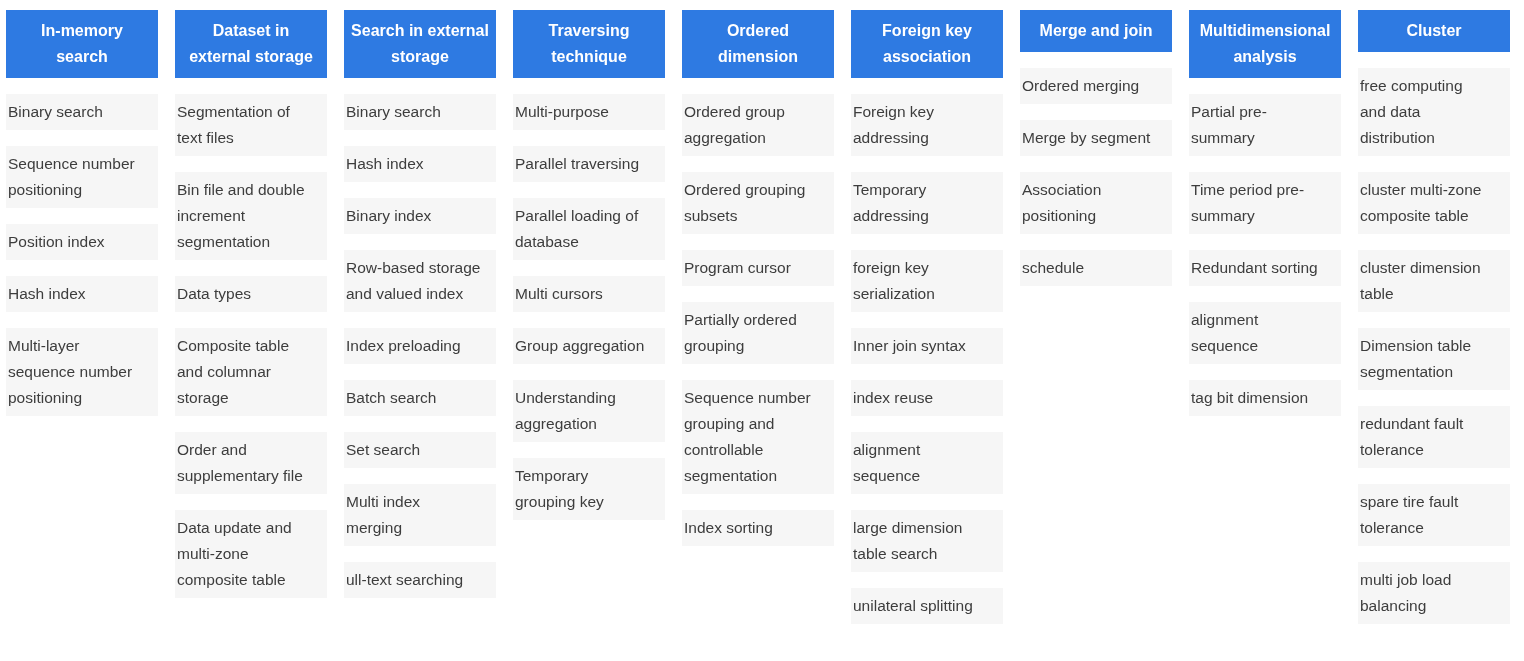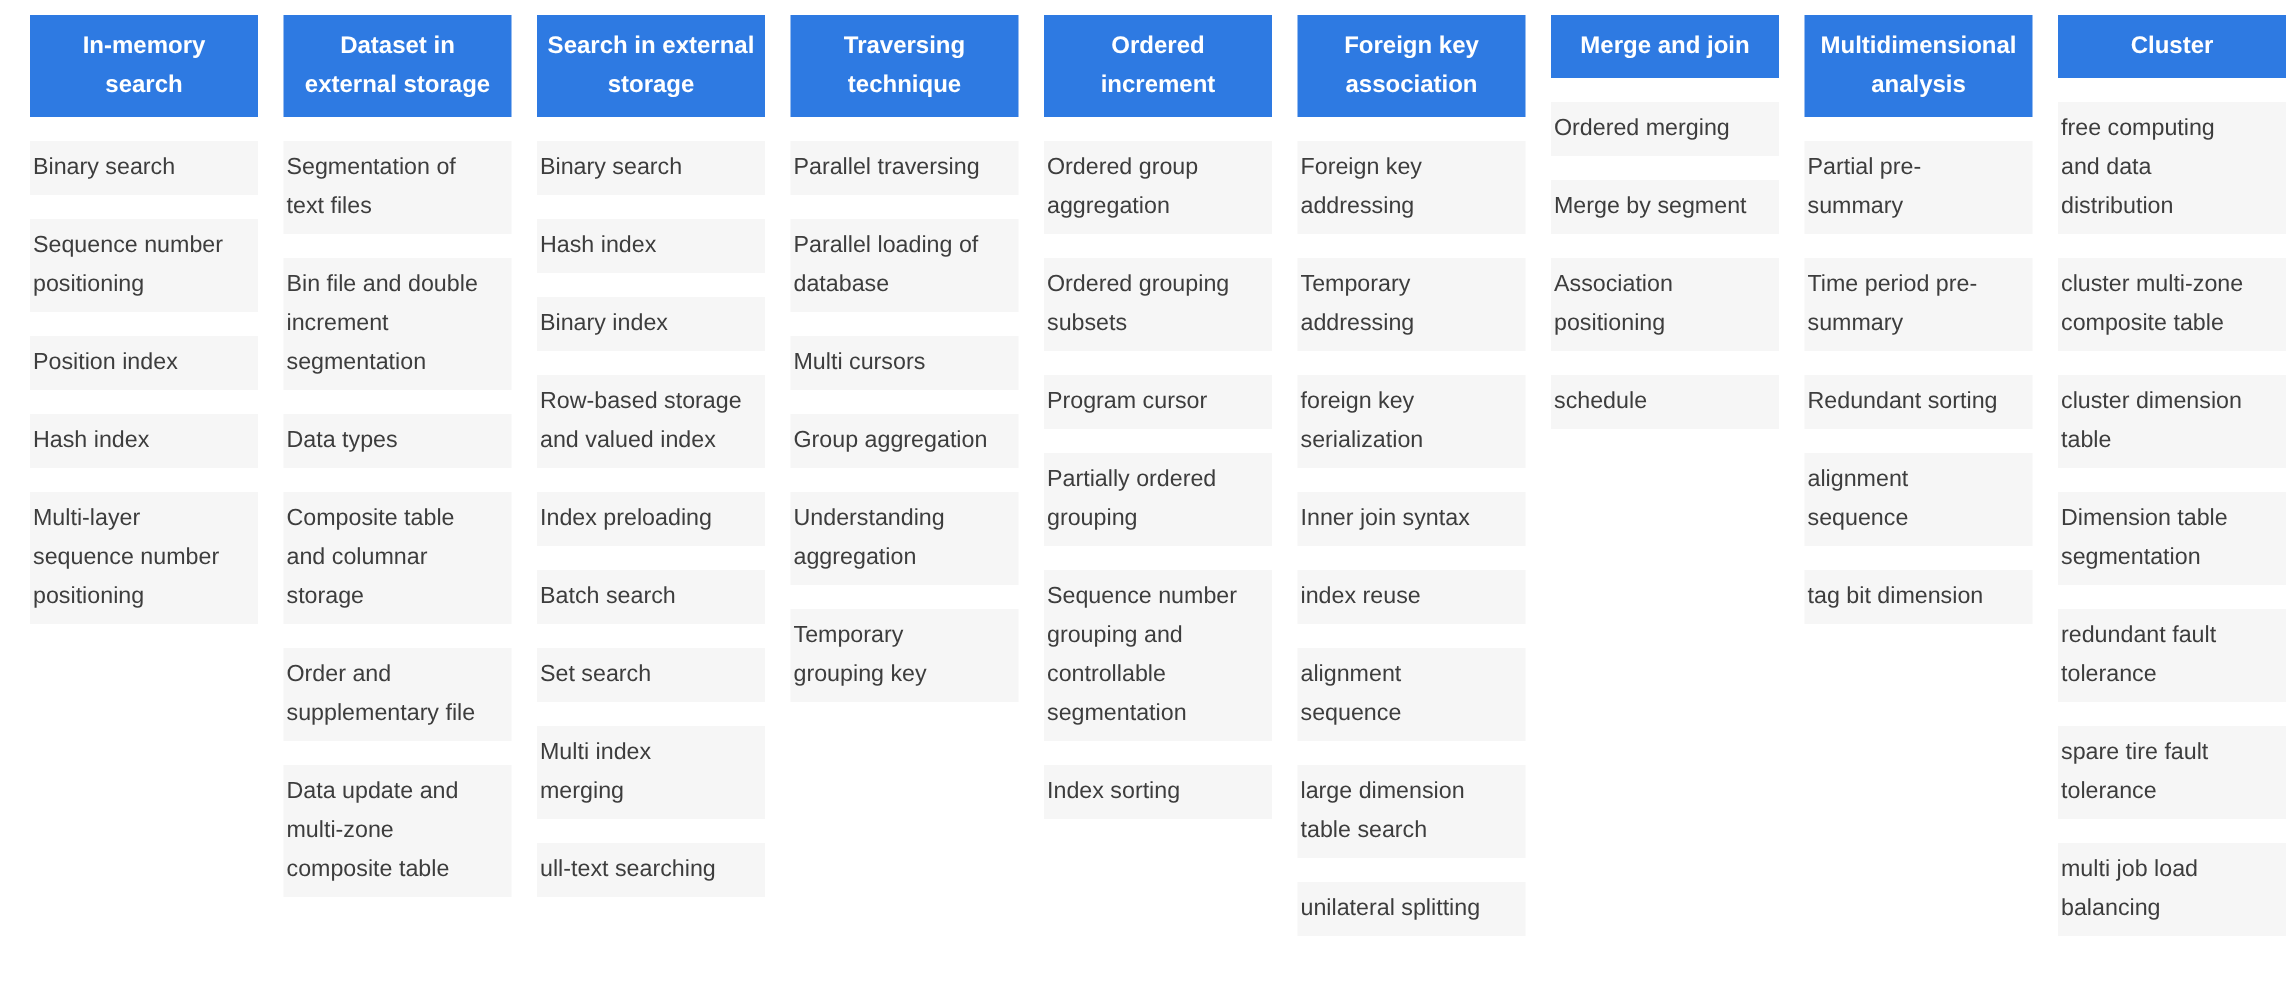--- a/index.html
+++ b/index.html
@@ -13,21 +13,21 @@
     width: 1524px;
     height: 661px;
     background: #ffffff;
     overflow: hidden;
     font-family: "Liberation Sans", "DejaVu Sans", sans-serif;
   }
   .board {
     display: flex;
     align-items: flex-start;
     gap: 17px;
-    padding: 10px 0 0 20px;
+    padding: 10px 0 0 6px;
   }
   .column {
     width: 152px;
     flex: 0 0 152px;
     display: flex;
     flex-direction: column;
     gap: 16px;
   }
   .header {
     background: var(--accent);
@@ -96,33 +96,34 @@
       <div class="tile">Index preloading</div>
       <div class="tile">Batch search</div>
       <div class="tile">Set search</div>
       <div class="tile">Multi index
 merging</div>
       <div class="tile">ull-text searching</div>
     </div>
     <div class="column">
       <div class="header">Traversing
 technique</div>
+      <div class="tile">Multi-purpose</div>
       <div class="tile">Parallel traversing</div>
       <div class="tile">Parallel loading of
 database</div>
       <div class="tile">Multi cursors</div>
       <div class="tile">Group aggregation</div>
       <div class="tile">Understanding
 aggregation</div>
       <div class="tile">Temporary
 grouping key</div>
     </div>
     <div class="column">
       <div class="header">Ordered
-increment</div>
+dimension</div>
       <div class="tile">Ordered group
 aggregation</div>
       <div class="tile">Ordered grouping
 subsets</div>
       <div class="tile">Program cursor</div>
       <div class="tile">Partially ordered
 grouping</div>
       <div class="tile">Sequence number
 grouping and
 controllable

